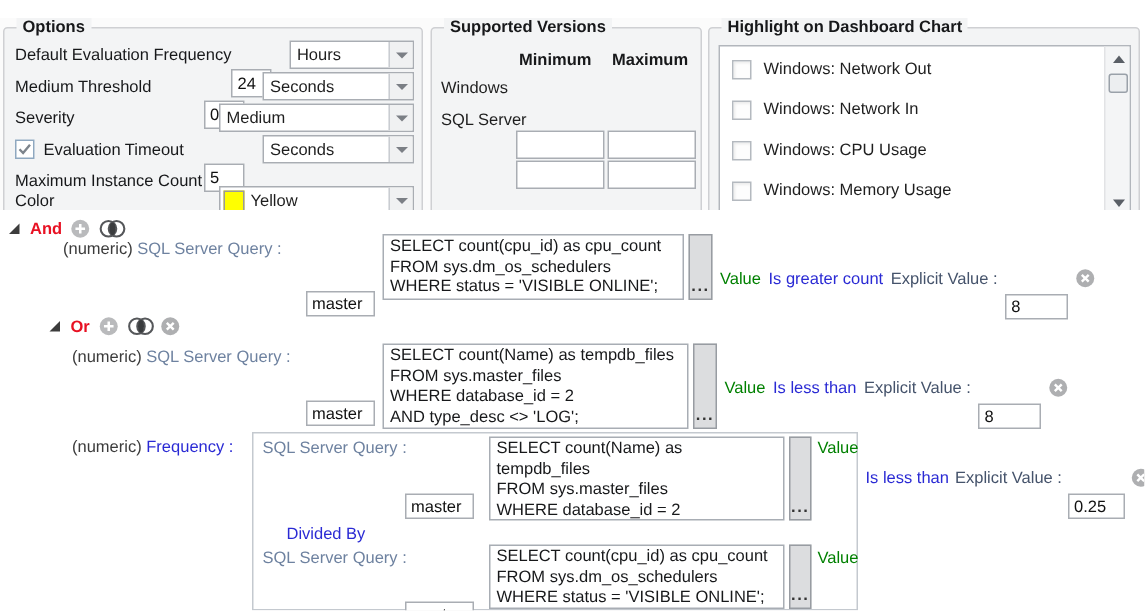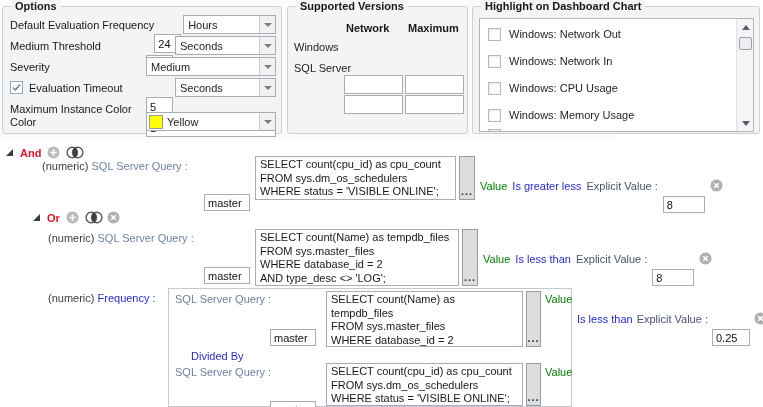--- a/index.html
+++ b/index.html
@@ -1,30 +1,30 @@
 <!DOCTYPE html>
 <html><head>
 <meta charset="utf-8">
 <style>
   * { margin:0; padding:0; box-sizing:border-box; }
   html,body { background:#fff; }
   body { font-family:"Liberation Sans","DejaVu Sans",sans-serif; font-size:11px; color:#1e1e1e; }
   #screen { position:relative; width:763px; height:407px; background:#fff; overflow:hidden; }
 
   
-  .top-band { position:absolute; left:0; top:0; width:614px; height:140px; background:#fbfbfb; }
+  .top-band { position:absolute; left:0; top:12px; width:614px; height:140px; background:#fbfbfb; }
   .groupbox { position:absolute; background:#f3f4f5; border:1px solid #cfd0d3; border-radius:3px; }
   .groupbox .legend { position:absolute; top:-7px; left:8px; background:#f3f4f5; padding:0 4px; font-weight:700; color:#17181a; white-space:nowrap; }
 
   
   .opt-row { position:absolute; left:7px; right:5px; height:19px; display:flex; align-items:center; }
   .opt-label { white-space:nowrap; color:#17181a; }
   .spacer { flex:1; }
   .tb { background:#fff; border:1px solid #a9adb3; height:19px; font-family:inherit; font-size:11px; padding:0 3px; color:#111;margin-top:38px; }
-  .combo { display:flex; align-items:center; background:#fff; border:1px solid #a9adb3; height:19px; }
+  .combo { display:flex; align-items:center; background:#fff; border:1px solid #a9adb3; height:19px;margin-left:10px; }
   .combo .combo-text { flex:1; padding:0 4px; white-space:nowrap; }
   .combo .combo-btn { width:16px; align-self:stretch; background:#f0f1f2; border-left:1px solid #c9ccd1; display:flex; align-items:center; justify-content:center; }
   .arrow-down { width:0; height:0; border-left:4px solid transparent; border-right:4px solid transparent; border-top:4px solid #7b7f85; }
   .cb { width:13px; height:13px; background:#fff; border:1px solid #8fa8c0; display:inline-flex; align-items:center; justify-content:center; flex:0 0 13px; }
   .cb svg { display:block; }
   .swatch { width:14px; height:14px; background:#ffff00; border:1px solid #9a9a9a; margin:0 4px 0 2px; flex:0 0 14px; }
 
   
   .sv-head { position:absolute; font-weight:700; color:#17181a; white-space:nowrap; }
   .sv-label { position:absolute; white-space:nowrap; }
@@ -117,41 +117,41 @@
         <span style="width:2px;"></span>
         <div class="combo" style="width:101px;">
           <span class="combo-text">Seconds</span>
           <span class="combo-btn">
               <span class="arrow-down"></span>
             </span>
         </div>
       </div>
 
       <div class="opt-row" style="top:92px;">
-        <span class="opt-label">Maximum Instance Color</span>
+        <span class="opt-label">Maximum Instance Count</span>
         <span class="spacer"></span>
         <input class="tb" style="width: 130px;" value="1">
       </div>
 
       <div class="opt-row" style="top:105px; height:21px; top:104px;">
         <span class="opt-label">Color</span>
         <span class="spacer"></span>
         <div class="combo" style="width:130px;">
           <span class="swatch"></span>
           <span class="combo-text" style="padding-left:0;">Yellow</span>
           <span class="combo-btn">
               <span class="arrow-down"></span>
             </span>
         </div>
       </div>
     </div>
 
     <div class="groupbox" style="left:287px; top:6px; width:181px; height:128px;">
       <span class="legend">Supported Versions</span>
-      <span class="sv-head" style="left:58px; top:15px;">Network</span>
+      <span class="sv-head" style="left:58px; top:15px;">Minimum</span>
       <span class="sv-head" style="left:120px; top:15px;">Maximum</span>
 
       <span class="sv-label" style="left:6px; top:34px;">Windows</span>
       <input class="tb sv-input" style="left: 56px; top: 30px;" value="">
       <input class="tb sv-input" style="left: 117px; top: 30px;" value="">
 
       <span class="sv-label" style="left:6px; top:55px;">SQL Server</span>
       <input class="tb sv-input" style="left: 56px; top: 50px;" value="">
       <input class="tb sv-input" style="left: 117px; top: 50px;" value="">
     </div>
@@ -220,21 +220,21 @@
       <span class="lbl-numeric">(numeric)</span>
       <span class="lbl-query">SQL Server Query :</span>
     </span>
     <input class="tb db-input" style="left: 204px; top: 16px;" value="master">
     <div class="sql-box" style="left:255px; top:16px; width:201px; height:44px;">SELECT count(cpu_id) as cpu_count
 FROM sys.dm_os_schedulers
 WHERE status = 'VISIBLE ONLINE';</div>
     <div class="dots-btn" style="left:459px; top:16px; height:44px;">...</div>
     <div class="rhs" style="left:480px; top:18px;">
       <span class="lbl-value">Value</span>
-      <span class="lbl-op">Is greater less</span>
+      <span class="lbl-op">Is greater count</span>
       <span class="lbl-explicit">Explicit Value :</span>
       <input class="tb" style="width: 42px; height: 17px;" value="8">
       <span class="icon-btn">
         <svg width="13" height="13" viewBox="0 0 13 13">
             <circle cx="6.5" cy="6.5" r="6" fill="#aeafb1"></circle>
             <path d="M4.2 4.2l4.6 4.6M8.8 4.2l-4.6 4.6" stroke="#fff" stroke-width="1.6"></path>
           </svg>
       </span>
     </div>
 

